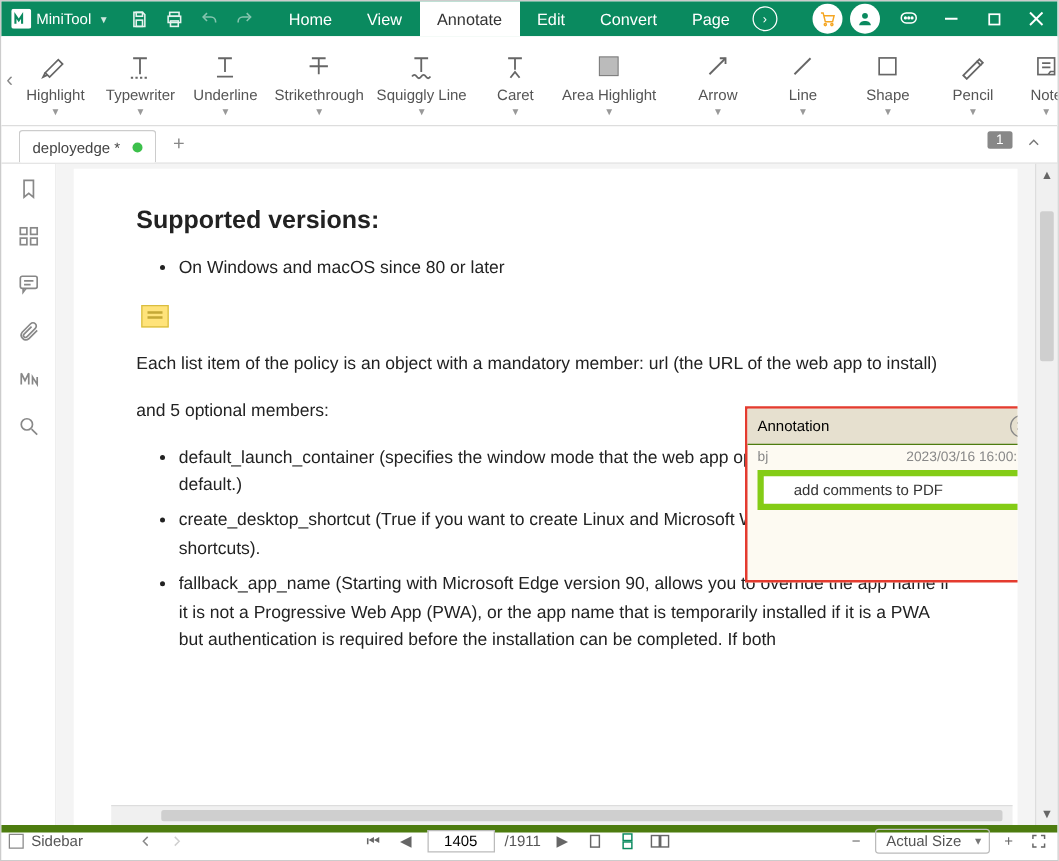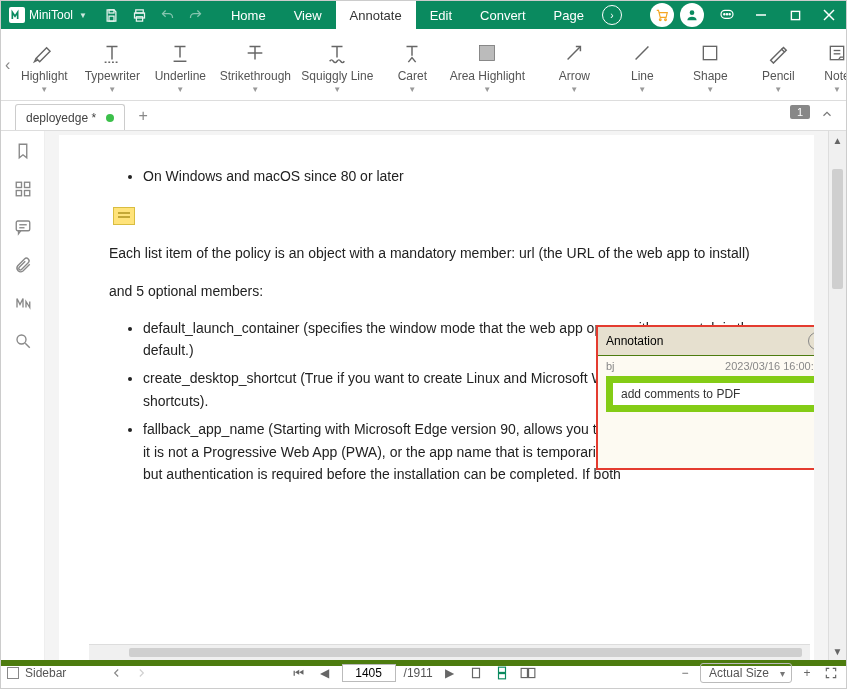--- a/index.html
+++ b/index.html
@@ -55,21 +55,21 @@
 .vscroll .track { flex:1; width:100%; position:relative;}
 .vscroll .thumb { position:absolute; left:3px; right:3px; top:20px; height:120px; background:#cfcfcf; border-radius:2px;}
 .hscroll { position:absolute; left:44px; right:18px; bottom:0; height:16px; background:#f0f0f0; border-top:1px solid #ddd;}
 .hscroll .hthumb { position:absolute; left:40px; right:8px; top:3px; bottom:3px; background:#cfcfcf; border-radius:2px;}
 
 
 .anno { position:absolute; width: 240px; border:2px solid #e43b2f; background:#fdfaf2; left: 537px; top: 190px; z-index:10; font-size:12px;}
 .anno .anno-head { background:#e6e0cf; padding:5px 8px; display:flex; justify-content:space-between; align-items:center; border-bottom:1px solid #4d7c0f;}
 .anno .anno-head .close { width:18px; height:18px; border-radius:50%; border:1px solid #888; display:flex; align-items:center; justify-content:center; font-size:11px; cursor:pointer;}
 .anno .meta { display:flex; justify-content:space-between; padding:4px 8px; color:#888; font-size:11px;}
-.anno .body { margin:0 8px 8px; background:#fff; border:7px solid #84cc16; padding:4px 8px; min-height:26px; color:#333;}
+.anno .body { margin:0 8px 8px; background:#fff; border:5px solid #84cc16; padding:4px 24px; min-height:26px; color:#333;}
 .anno .pad { height:48px;}
 
 
 .status { height: 20px; border-top:6px solid #4d7c0f; display:flex; align-items:center; font-size:12px; color:#555; padding: 0 6px; gap:6px;}
 .status .chk { width:12px; height:12px; border:1px solid #888;}
 .status .mid { flex:1; display:flex; align-items:center; justify-content:center; gap:8px;}
 .status .pginput { width:54px; height:18px; border:1px solid #bbb; text-align:center; font-size:12px;}
 .status .zoom-select { border:1px solid #bbb; height:20px; padding:0 22px 0 8px; border-radius:3px; position:relative; display:flex; align-items:center;}
 .status .zoom-select::after{ content:"▾"; position:absolute; right:6px; color:#777; font-size:10px;}
 .status .sicon2 { width:18px; height:18px; display:flex; align-items:center; justify-content:center; color:#666;}
@@ -346,20 +346,21 @@
     <div class="sicon">
         <svg width="18" height="18" viewBox="0 0 24 24" fill="none" stroke="#888" stroke-width="1.8">
           <circle cx="10" cy="10" r="6"></circle>
           <line x1="15" y1="15" x2="21" y2="21"></line>
         </svg>
       </div>
   </div>
 
   <div class="doc-viewport">
     <div class="page">
+      <h3>Supported versions:</h3>
       <ul>
           <li>On Windows and macOS since 80 or later</li>
         </ul>
       <p style="margin-bottom:16px"> <span class="note-icon"></span></p>
       <p style="margin-bottom:16px">Each list item of the policy is an object with a mandatory member: url (the URL of the web app to install)</p>
       <p style="margin-bottom:14px">and 5 optional members:</p>
       <ul>
         <li>default_launch_container (specifies the window mode that the web app opens with-a new tab is the default.)</li>
         <li>create_desktop_shortcut (True if you want to create Linux and Microsoft Windows desktop shortcuts).</li>
         <li>fallback_app_name (Starting with Microsoft Edge version 90, allows you to override the app name if it is not a Progressive Web App (PWA), or the app name that is temporarily installed if it is a PWA but authentication is required before the installation can be completed. If both</li>

